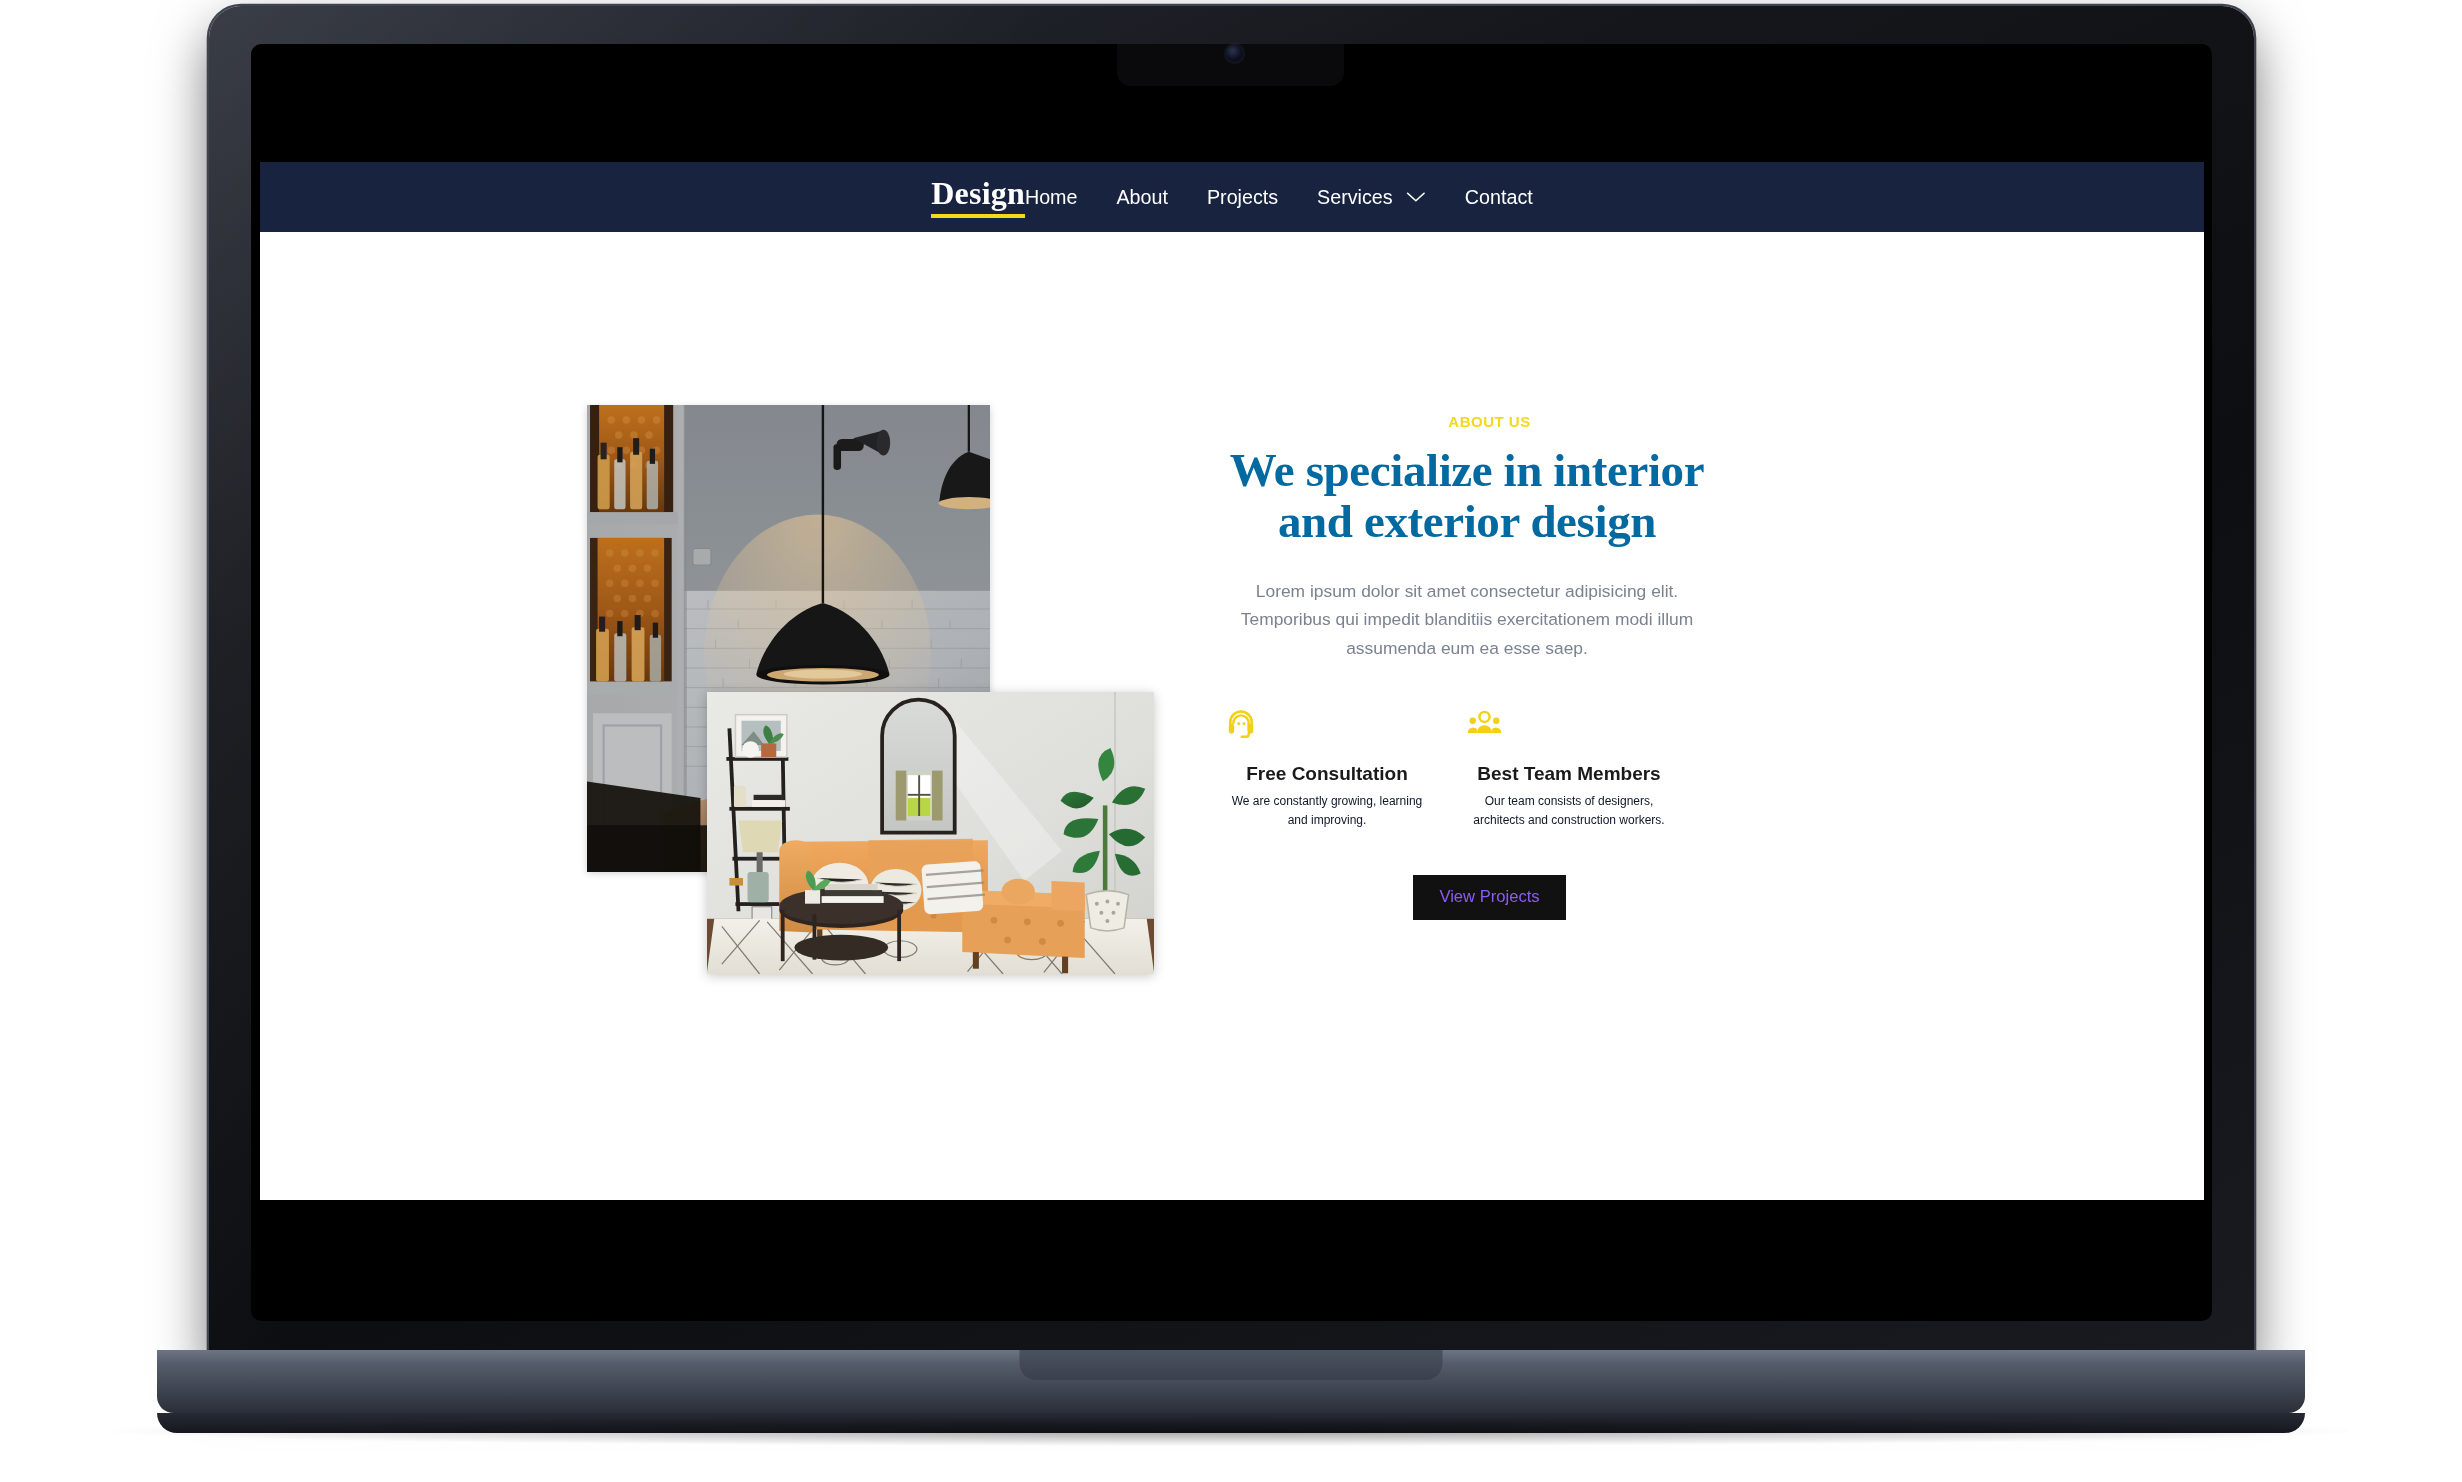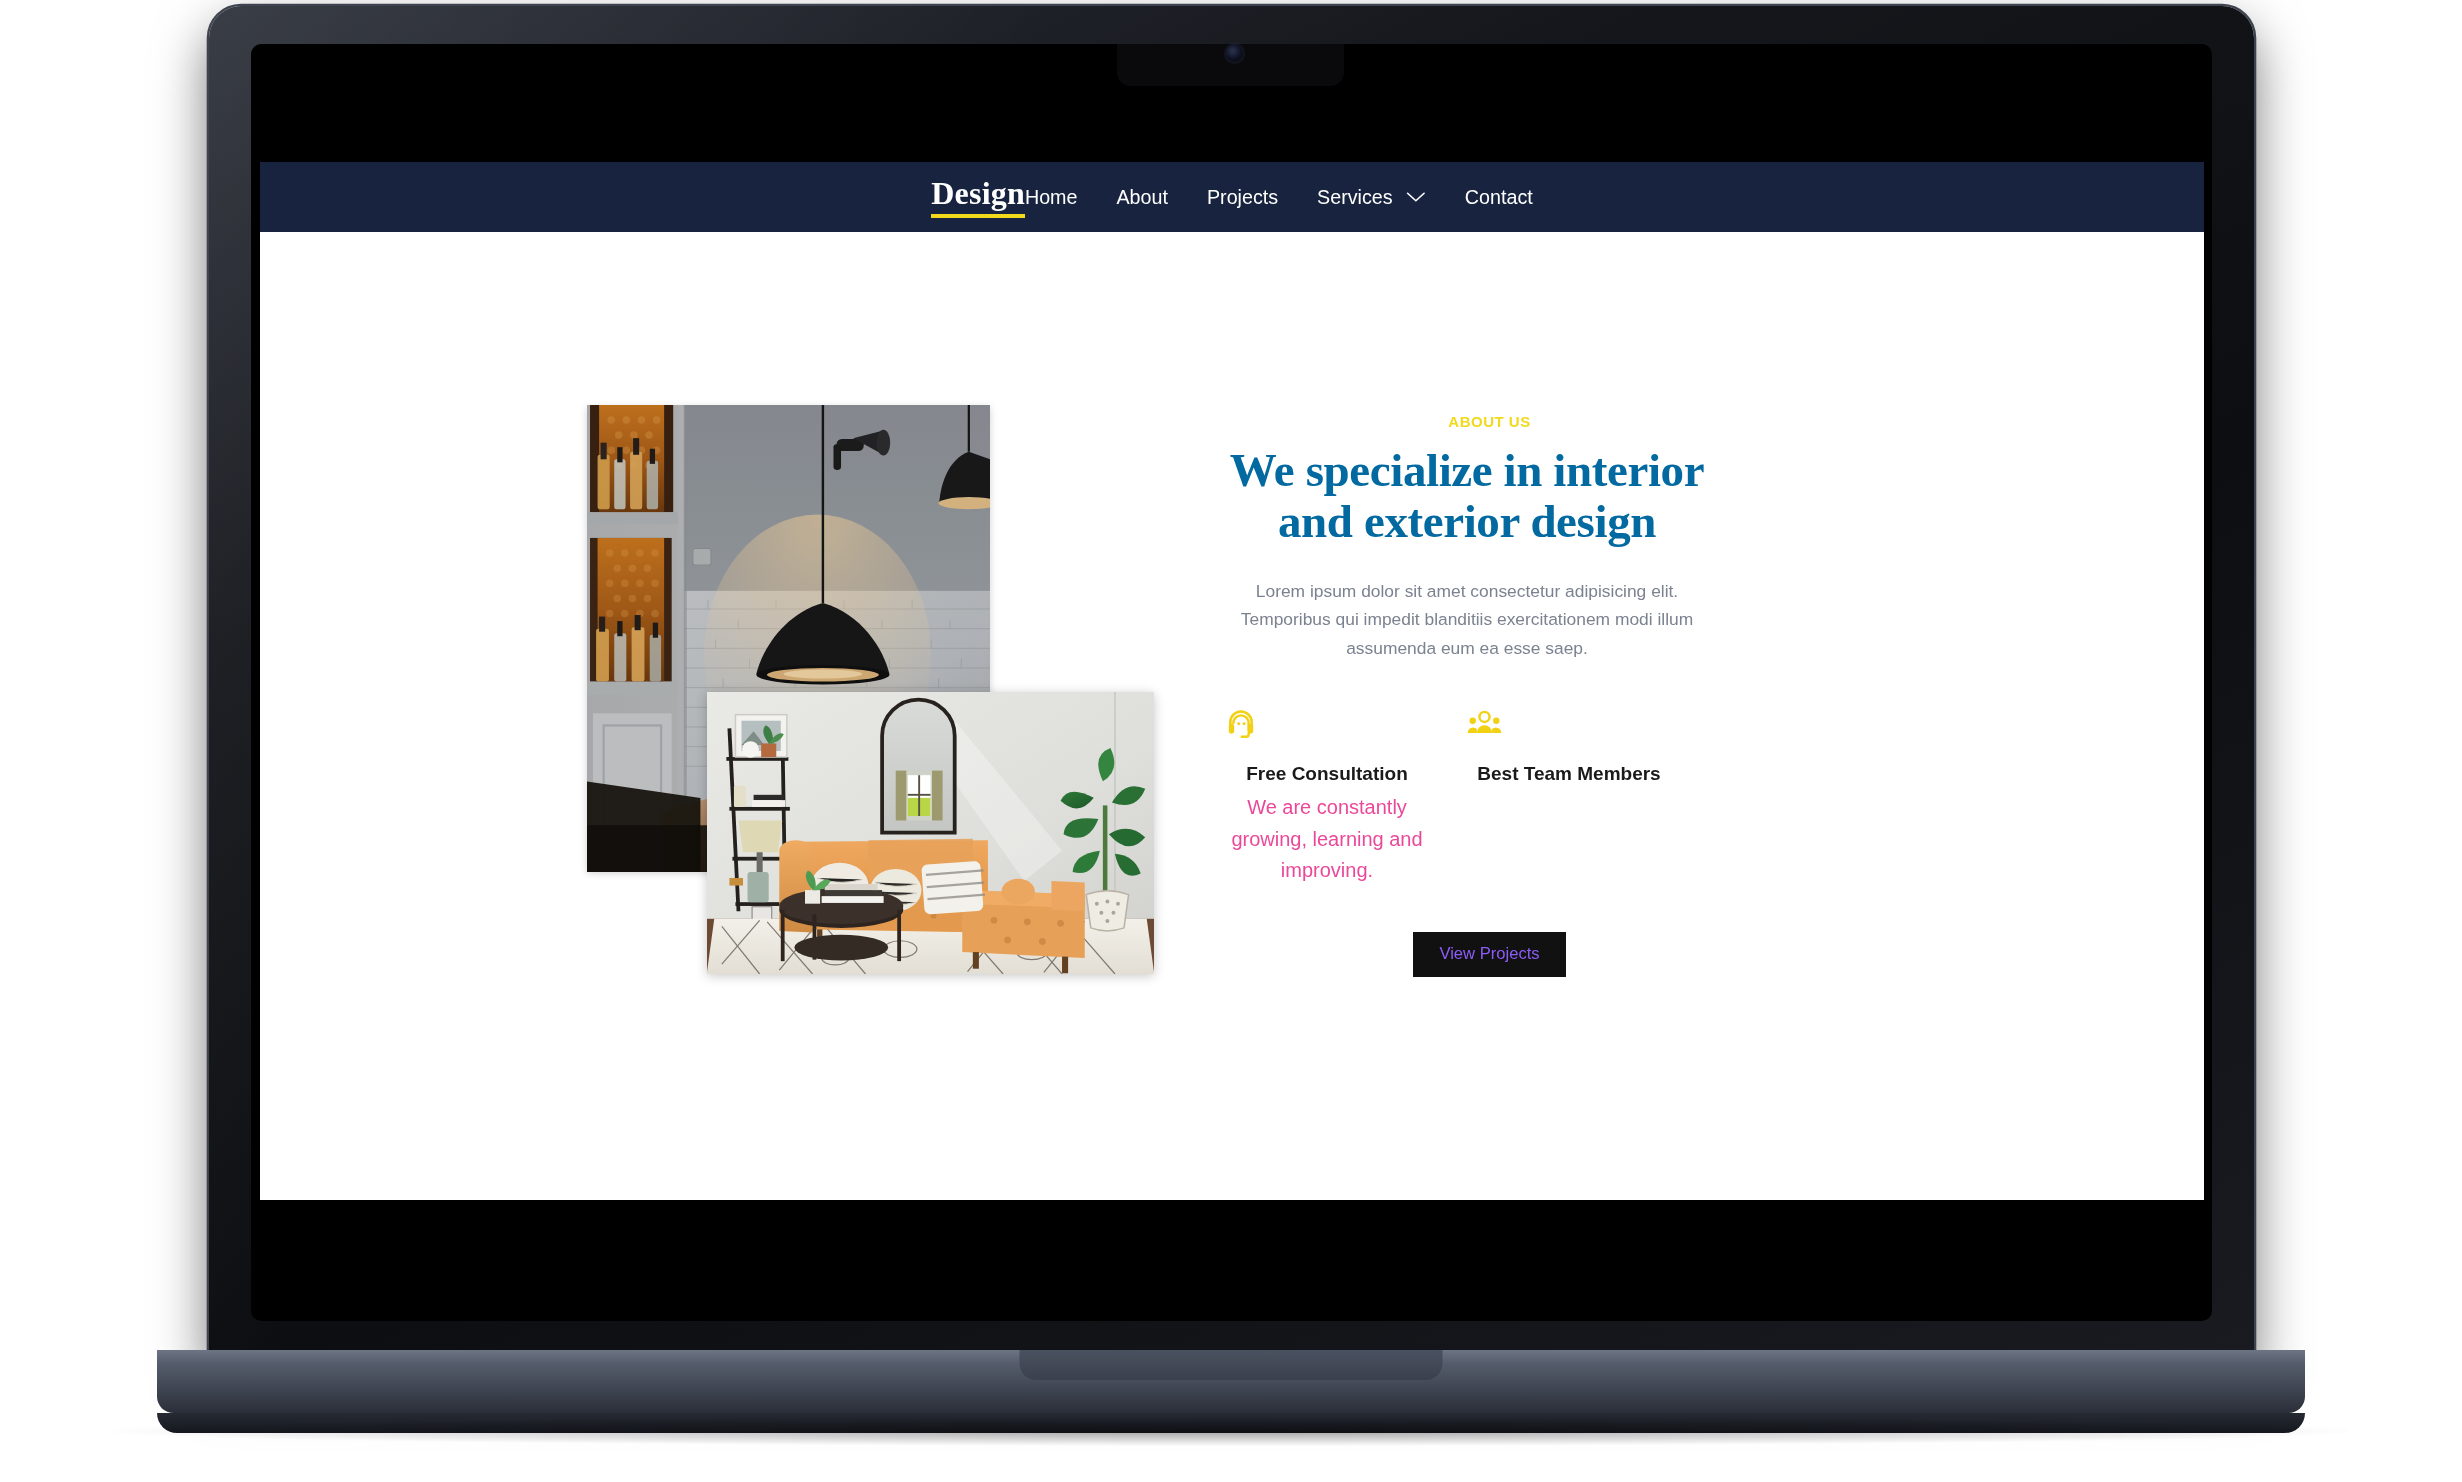--- a/index.html
+++ b/index.html
@@ -246,23 +246,23 @@
     color: #f2d014;
   }
   .feature-icon svg { display: block; }
   .feature-title {
     font-size: 19px;
     font-weight: 700;
     color: #1a1a1a;
     margin-bottom: 7px;
   }
   .feature-desc {
-    font-size: 20px;
+    font-size: 12px;
     line-height: 1.58;
-    color: #ec4899;
+    color: #0f172a;
   }
 
   
   .cta {
     display: inline-block;
     background: #111111;
     color: #8b5cf6;
     font-size: 16.6px;
     padding: 14.4px 26px;
     border: none;
@@ -773,20 +773,21 @@
               <svg width="35" height="32" viewBox="0 0 46 42" fill="none">
                 <circle cx="23" cy="13" r="6.6" stroke="#f2d014" stroke-width="3.2"></circle>
                 <path d="M13 34 a10 10 0 0 1 20 0 Z" fill="#f2d014"></path>
                 <circle cx="7.5" cy="18" r="4.2" fill="#f2d014"></circle>
                 <path d="M1 34 a7 7 0 0 1 12 -5 v5 Z" fill="#f2d014"></path>
                 <circle cx="38.5" cy="18" r="4.2" fill="#f2d014"></circle>
                 <path d="M45 34 a7 7 0 0 0 -12 -5 v5 Z" fill="#f2d014"></path>
               </svg>
             </div>
             <div class="feature-title">Best Team Members</div>
+            <div class="feature-desc">Our team consists of designers, architects and construction workers.</div>
           </div>
         </div>
 
         <a class="cta" href="#">View Projects</a>
       </div>
     </main>
   </div>
 
   <div class="base">
     <div class="base-notch"></div>

